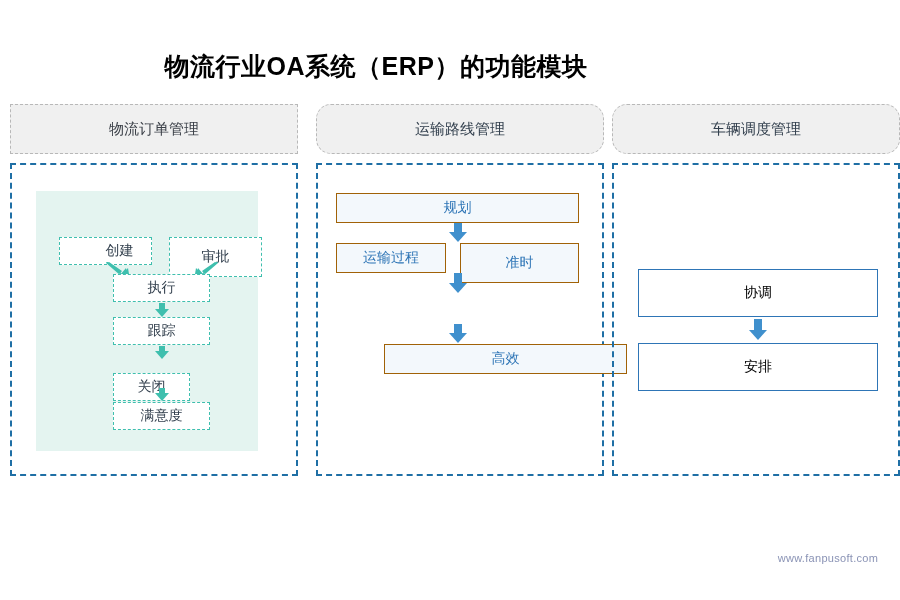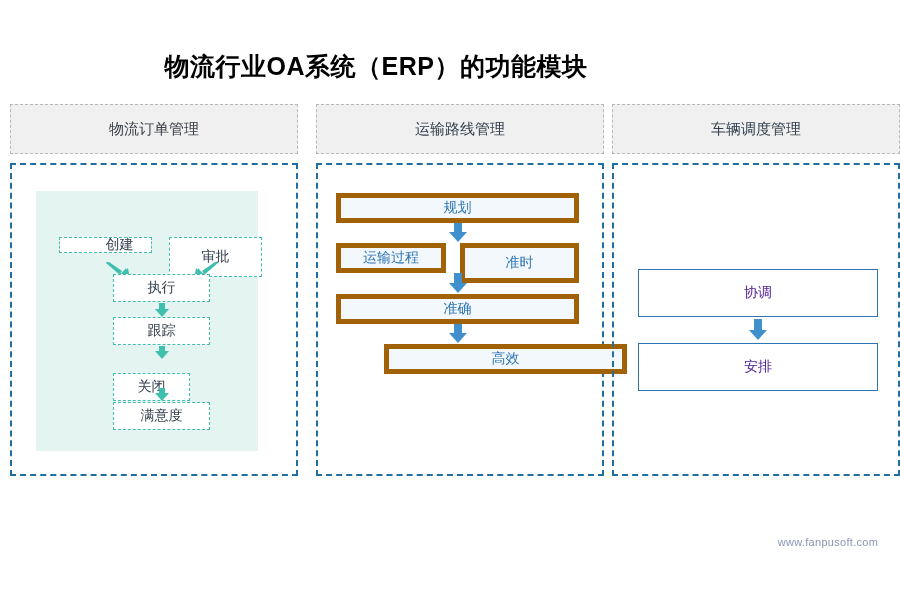--- a/index.html
+++ b/index.html
@@ -27,21 +27,21 @@
   .col-3{left:612px;}
 
   .col-header{
     height:50px;
     background:#f0f0f0;
     border:1px dashed #b8b8b8;
     display:flex;align-items:center;justify-content:center;
     font-size:15px;color:#3a3f47;
     box-sizing:border-box;
   }
-  .col-header.accent{color:#33404e;}
+  .col-header.accent{color:#33404e;border-radius:15px;}
 
   .col-body{
     margin-top:9px;
     height:313px;
     border:2px dashed #1f6fa5;
     box-sizing:border-box;
     position:relative;
   }
 
   
@@ -51,73 +51,73 @@
     background:#e4f4f0;
   }
   .tbox{
     position:absolute;
     border:1px dashed #3fbfae;
     background:#ffffff;
     display:flex;align-items:center;justify-content:center;
     font-size:14px;color:#33404e;
     box-sizing:border-box;
   }
-  .tbox-create{left:47px;top:72px;width:93px;height:16px;padding-left:28px;}
+  .tbox-create{left:47px;top:72px;width:93px;height:28px;padding-left:28px;}
   .tbox-approve{left:157px;top:72px;width:93px;height:40px;}
   .tbox-exec{left:101px;top:109px;width:97px;height:28px;text-align:center;}
   .tbox-track{left:101px;top:152px;width:97px;height:28px;}
   .tbox-close{left:101px;top:208px;width:77px;height:28px;}
   .tbox-satis{left:101px;top:237px;width:97px;height:28px;}
 
   .arrow-t{position:absolute;}
   .arrow-t svg{display:block;}
 
   
   .bbox{
     position:absolute;
-    border:5px solid #a16207;
+    border:1px solid #a16207;
     background:#f3f8fc;
     display:flex;align-items:center;justify-content:center;
     font-size:14px;color:#2e75b6;
     box-sizing:border-box;
   }
   .b-plan{left:18px;top:28px;width:243px;height:30px;}
   .b-proc{left:18px;top:78px;width:110px;height:30px;}
   .b-time{left:142px;top:78px;width:119px;height:40px;}
   .b-accu{left:18px;top:129px;width:243px;height:30px;}
   .b-eff{left:18px;top:179px;width:243px;height:30px;margin-left:48px;}
 
   
   .wbox{
     position:absolute;
     border:1px solid #2e75b6;
     background:#ffffff;
     display:flex;align-items:center;justify-content:center;
-    font-size:14px;color:#4c1d95;
+    font-size:14px;color:#000000;
     box-sizing:border-box;
   }
   .w-coord{left:24px;top:104px;width:240px;height:48px;}
   .w-arr{left:24px;top:178px;width:240px;height:48px;}
 
   .arrow-b{position:absolute;}
   .arrow-b svg{display:block;}
 
   
   .logo{
     position:absolute;left:766px;top:536px;width:124px;height:48px;
   }
   .logo-row{display:flex;align-items:center;height:32px;}
   .logo-mark{width:30px;height:30px;margin-right:3px;flex:0 0 auto;}
   .logo-text{
     font-size:22px;font-weight:bold;color:#8a93b5;
     letter-spacing:0px;line-height:30px;white-space:nowrap;
   }
   .logo-url{
     font-size:11px;color:#8a93b5;letter-spacing:.3px;
-    margin-top:0px;text-align:center;white-space:nowrap;
+    margin-top:16px;text-align:center;white-space:nowrap;
   }
 </style>
 </head>
 <body>
 
 <div class="page">
 
   <div class="title">物流行业OA系统（ERP）的功能模块</div>
 
   <div class="col col-1">
@@ -213,23 +213,20 @@
         <span>准时</span>
       </div>
 
       <div class="arrow-b" style="left:130px;top:108px;">
         <svg width="20" height="21" viewBox="0 0 20 21">
           <rect x="6" y="0" width="8" height="11" fill="#4090cd"></rect>
           <path d="M1 10 L19 10 L10 20 Z" fill="#4090cd"></path>
         </svg>
       </div>
 
-      <div class="bbox b-accu">
-        <span>准确</span>
-      </div>
 
       <div class="arrow-b" style="left:130px;top:159px;">
         <svg width="20" height="20" viewBox="0 0 20 20">
           <rect x="6" y="0" width="8" height="10" fill="#4090cd"></rect>
           <path d="M1 9 L19 9 L10 19 Z" fill="#4090cd"></path>
         </svg>
       </div>
 
       <div class="bbox b-eff">
         <span>高效</span>

